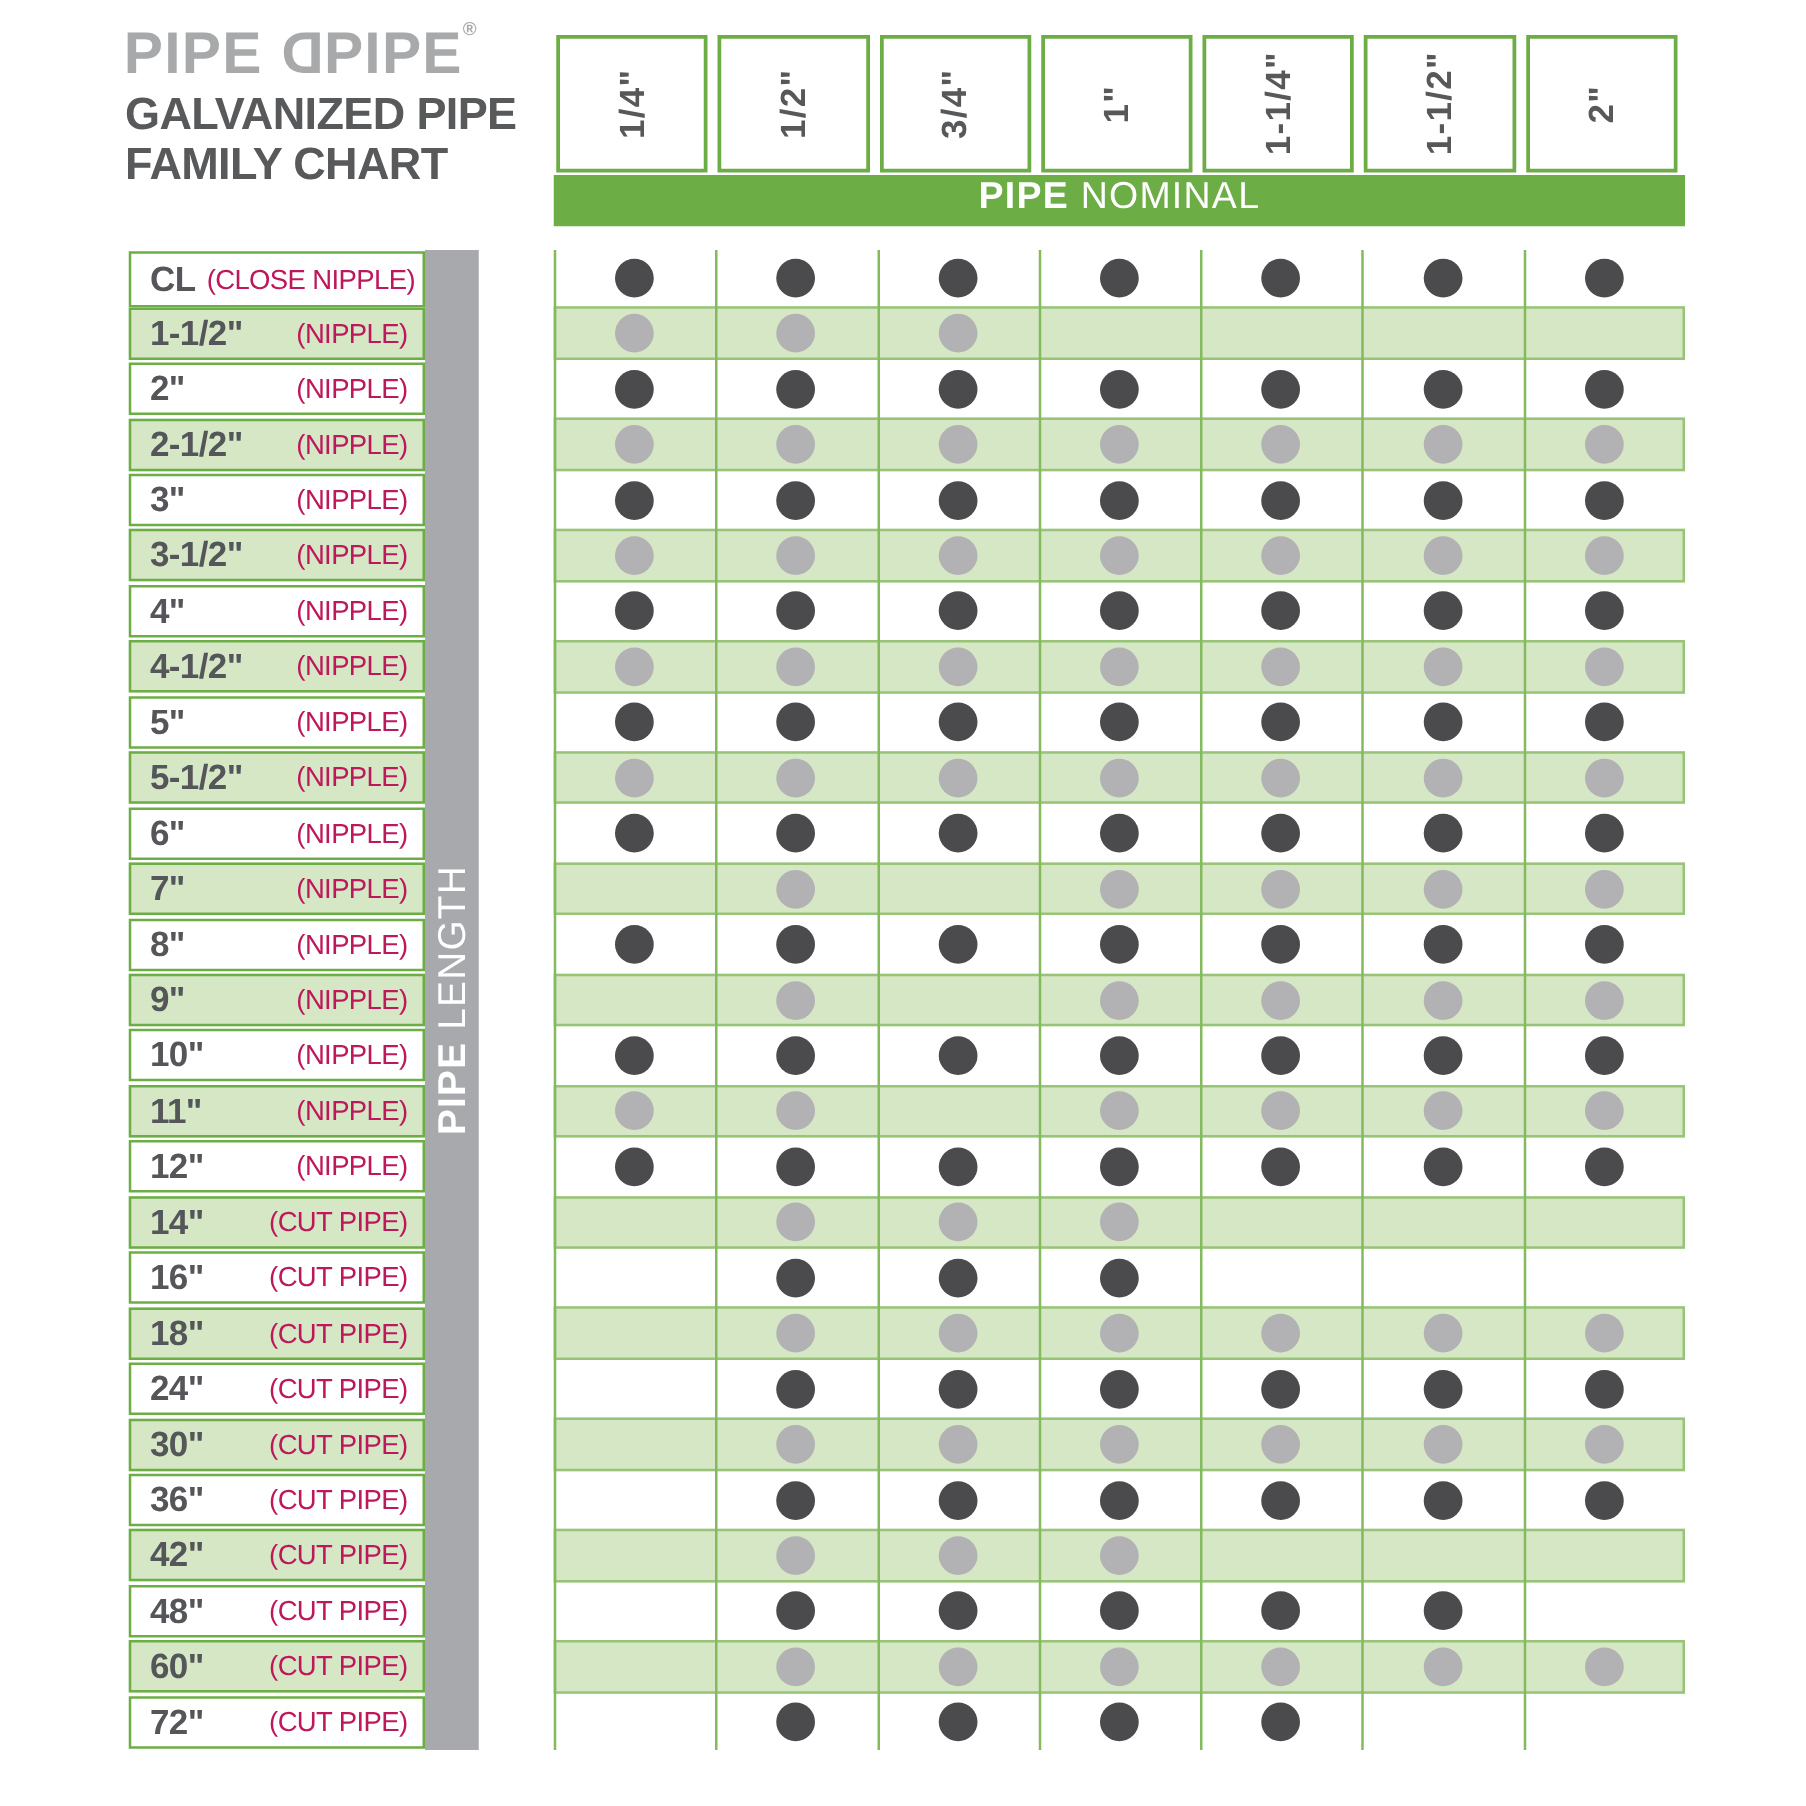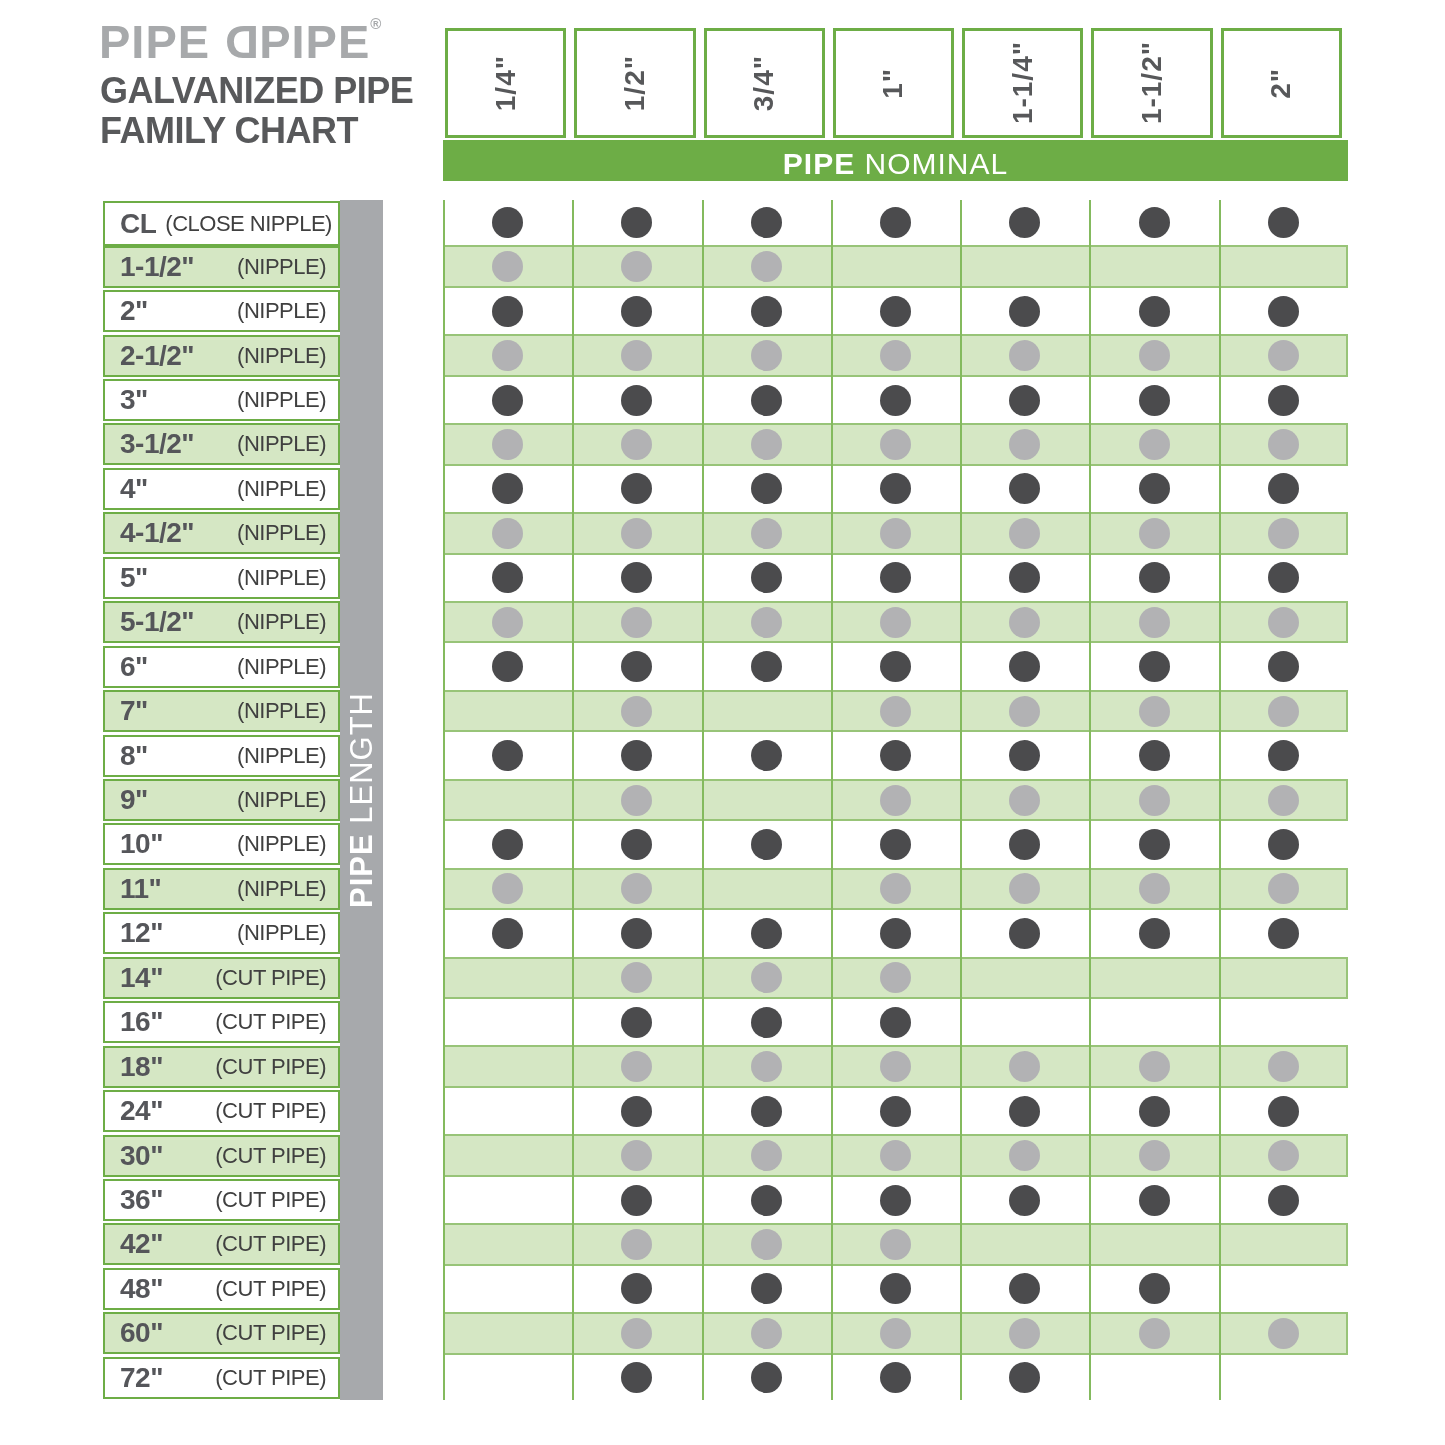--- a/index.html
+++ b/index.html
@@ -17,33 +17,33 @@
   #title2{top:110px;}
 
   
   .col-box{position:absolute;top:28px;height:110px;background:#ffffff;
            border:3px solid #6dad46;box-sizing:border-box;
            display:flex;align-items:center;justify-content:center;}
   .col-box span{writing-mode:vertical-rl;transform:rotate(180deg);
                 font-size:28px;font-weight:bold;color:#57585a;letter-spacing:1px;
                 white-space:nowrap;}
   #nominal-bar{position:absolute;left:443px;top:140px;width:905px;height:41px;
-               background:#6dad46;display:flex;align-items:flex-end;justify-content:center;}
+               background:#6dad46;display:flex;align-items:flex-start;justify-content:center;}
   #nominal-bar .txt{color:#ffffff;font-size:30px;letter-spacing:1px;white-space:nowrap;}
   #nominal-bar .b{font-weight:bold;}
 
   
   .label-box{position:absolute;left:103px;width:237px;box-sizing:border-box;
              border:2.5px solid #6dad46;background:#ffffff;
              display:flex;align-items:center;justify-content:space-between;
              padding:0 12px 0 15px;}
   .label-box.green{background:#d5e7c4;}
   .label-box.inline{justify-content:flex-start;gap:9px;}
   .label-size{font-size:28px;font-weight:bold;color:#55565a;letter-spacing:-0.5px;white-space:nowrap;}
-  .label-note{font-size:22px;color:#404040;letter-spacing:-0.5px;white-space:nowrap;}
+  .label-note{font-size:22px;color:#be185d;letter-spacing:-0.5px;white-space:nowrap;}
 
   
   #length-bar{position:absolute;left:340px;top:200px;width:43px;height:1200px;
               background:#a7a9ac;display:flex;align-items:center;justify-content:center;}
   #length-bar .txt{writing-mode:vertical-rl;transform:rotate(180deg);color:#ffffff;
                    font-size:31px;letter-spacing:1px;white-space:nowrap;}
   #length-bar .b{font-weight:bold;}
 
   
   .band{position:absolute;left:443px;width:905px;box-sizing:border-box;

